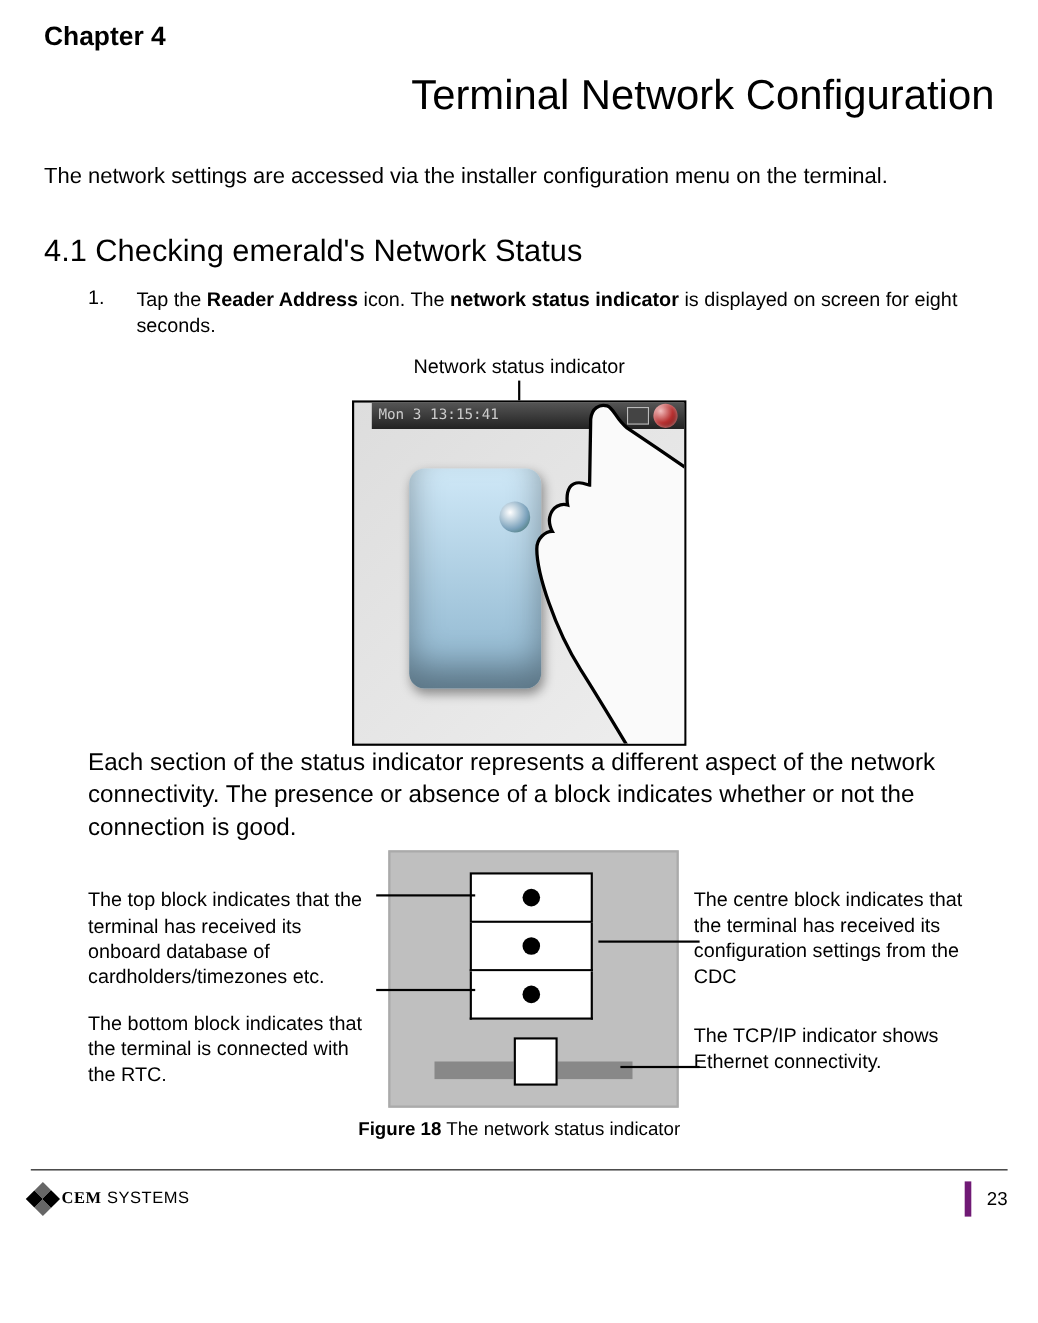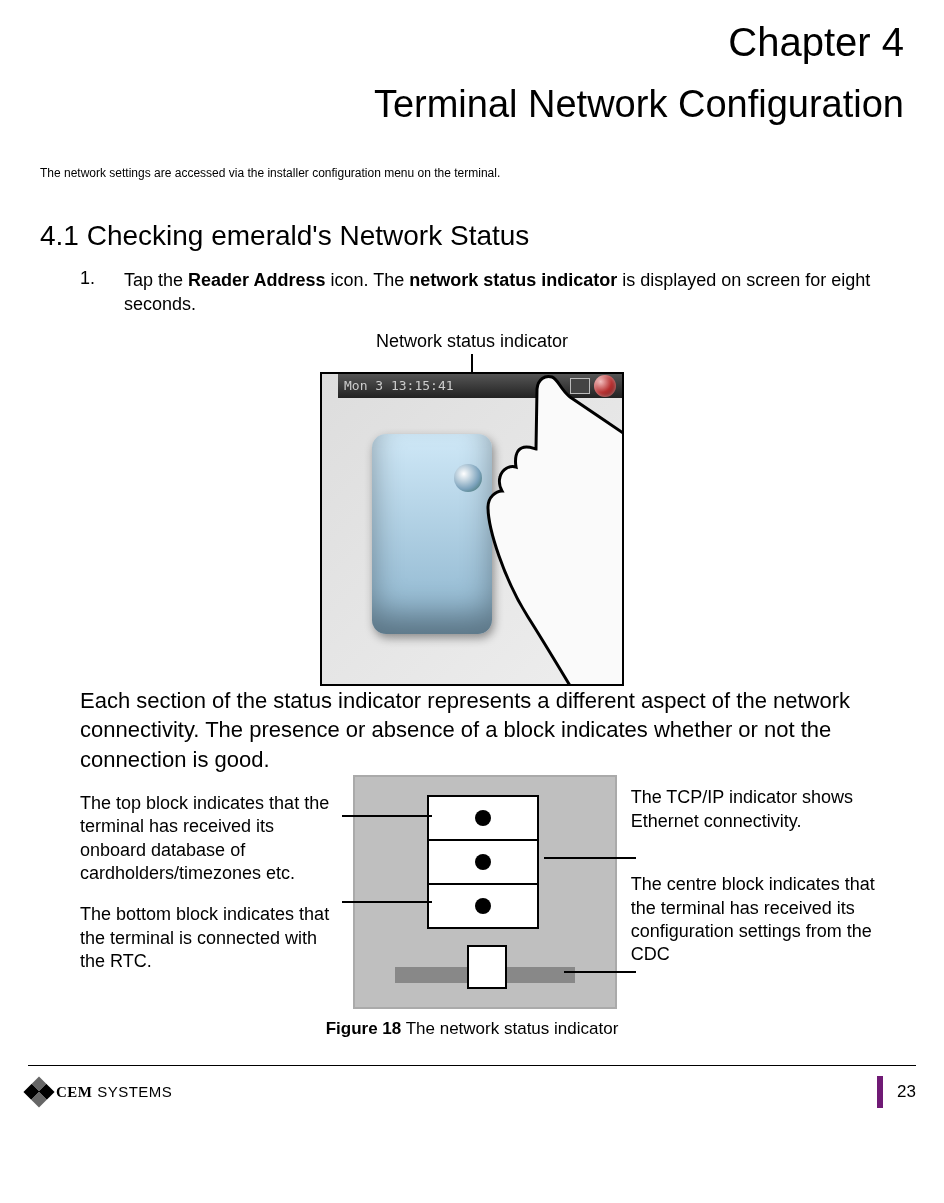--- a/index.html
+++ b/index.html
@@ -8,33 +8,32 @@
     padding: 0;
     background: #fff;
     color: #000;
     width: 944px;
   }
   .page {
     padding: 20px 40px 0 40px;
     box-sizing: border-box;
   }
   .chapter-label {
-    text-align: right;
-    font-size: 40px;
-    font-weight: normal;
+    font-size: 24px;
+    font-weight: bold;
     margin-bottom: 18px;
   }
   .chapter-title {
     text-align: right;
     font-size: 38px;
     font-weight: 400;
     margin-bottom: 40px;
   }
   .intro {
-    font-size: 12px;
+    font-size: 20px;
     margin-bottom: 40px;
   }
   .section-heading {
     font-size: 28px;
     font-weight: 400;
     margin-bottom: 16px;
   }
   .step-item {
     display: flex;
     gap: 20px;
@@ -109,21 +108,21 @@
     border-radius:50%;
     background: radial-gradient(circle at 35% 35%, #fff, #7aa1bb 60%, #365);
   }
   .hand {
     position:absolute; right:-10px; top:-5px; width:200px; height:320px;
   }
   .hand svg { width:100%; height:100%; }
 
   
   .fig18-row {
-    display:flex; align-items:center; gap:0;
+    display:flex; align-items:flex-end; gap:0;
     margin-left: 40px;
   }
   .fig18-left { width:270px; font-size:18px; line-height:1.3; }
   .fig18-left .blk { margin-bottom:18px; }
   .fig18-center { position:relative; width:290px; }
   .fig18-img {
     width:260px; height:230px; margin:0 auto;
     background:#bfbfbf; border:2px solid #aaa; position:relative;
   }
   .stack {
@@ -221,22 +220,22 @@
         <div class="tcp"></div>
         <div class="tcp-plug"></div>
       </div>
 
       <div class="lead" style="left:-2px; top:40px; width:90px;"></div>
       <div class="lead" style="left:-2px; top:126px; width:90px;"></div>
       <div class="lead" style="left:200px; top:82px; width:92px;"></div>
       <div class="lead" style="left:220px; top:196px; width:72px;"></div>
     </div>
     <div class="fig18-right">
+      <div class="blk" style="margin-top:40px;">The centre block indicates that the terminal has received its configuration settings from the CDC</div>
       <div class="blk">The TCP/IP indicator shows Ethernet connectivity.</div>
-      <div class="blk" style="margin-top:40px;">The centre block indicates that the terminal has received its configuration settings from the CDC</div>
     </div>
   </div>
 
   <div class="figure-caption">
     <span class="fb">Figure 18</span><span> The network status indicator</span>
   </div>
 </div>
 
 <div class="footer-sep"></div>
 <div class="footer">

